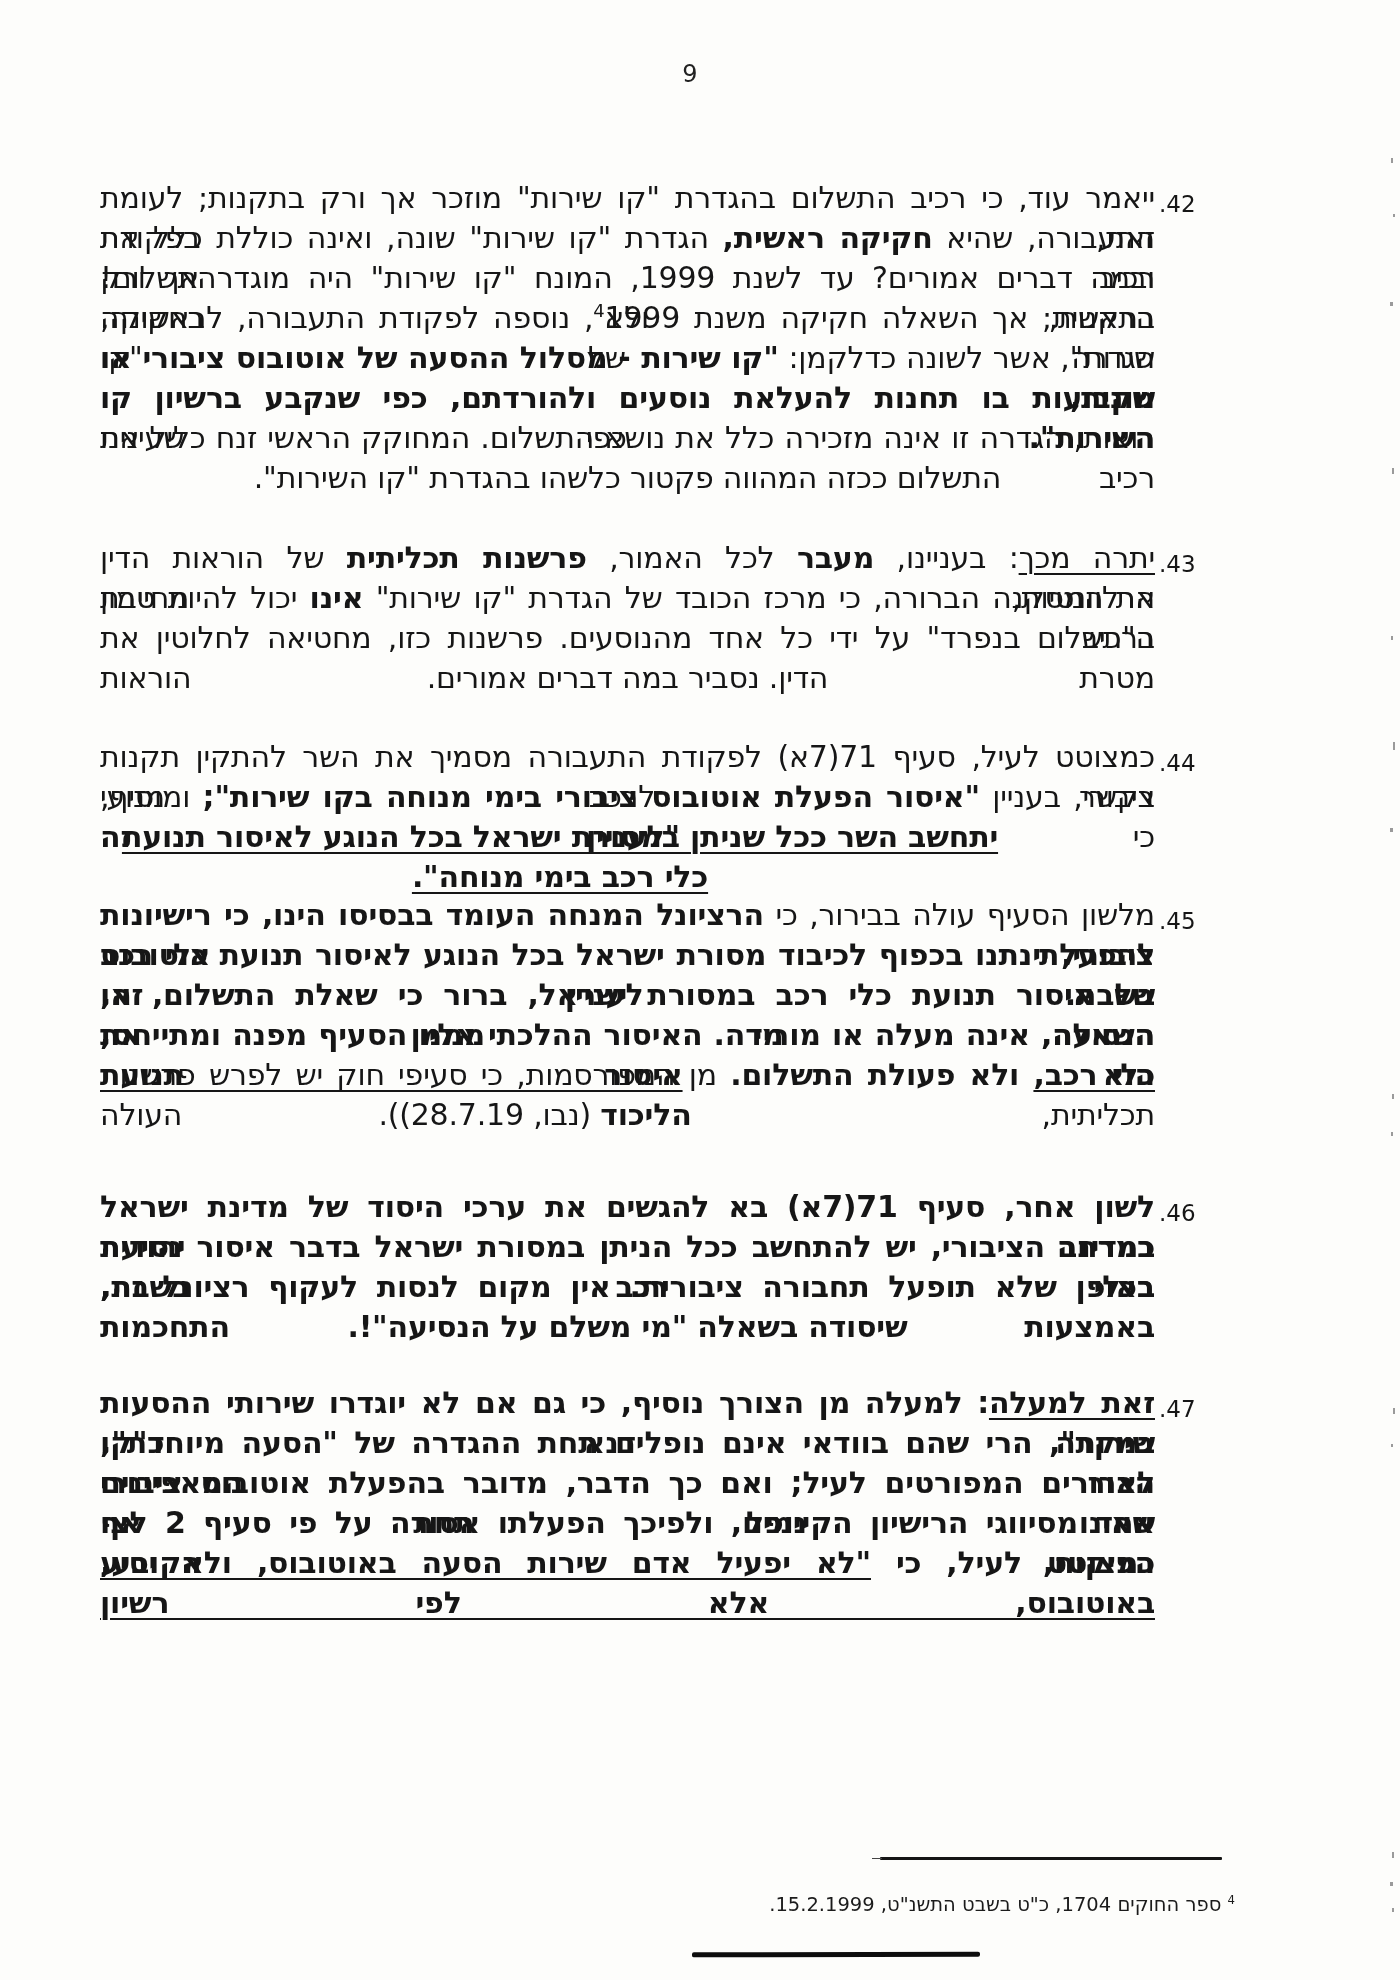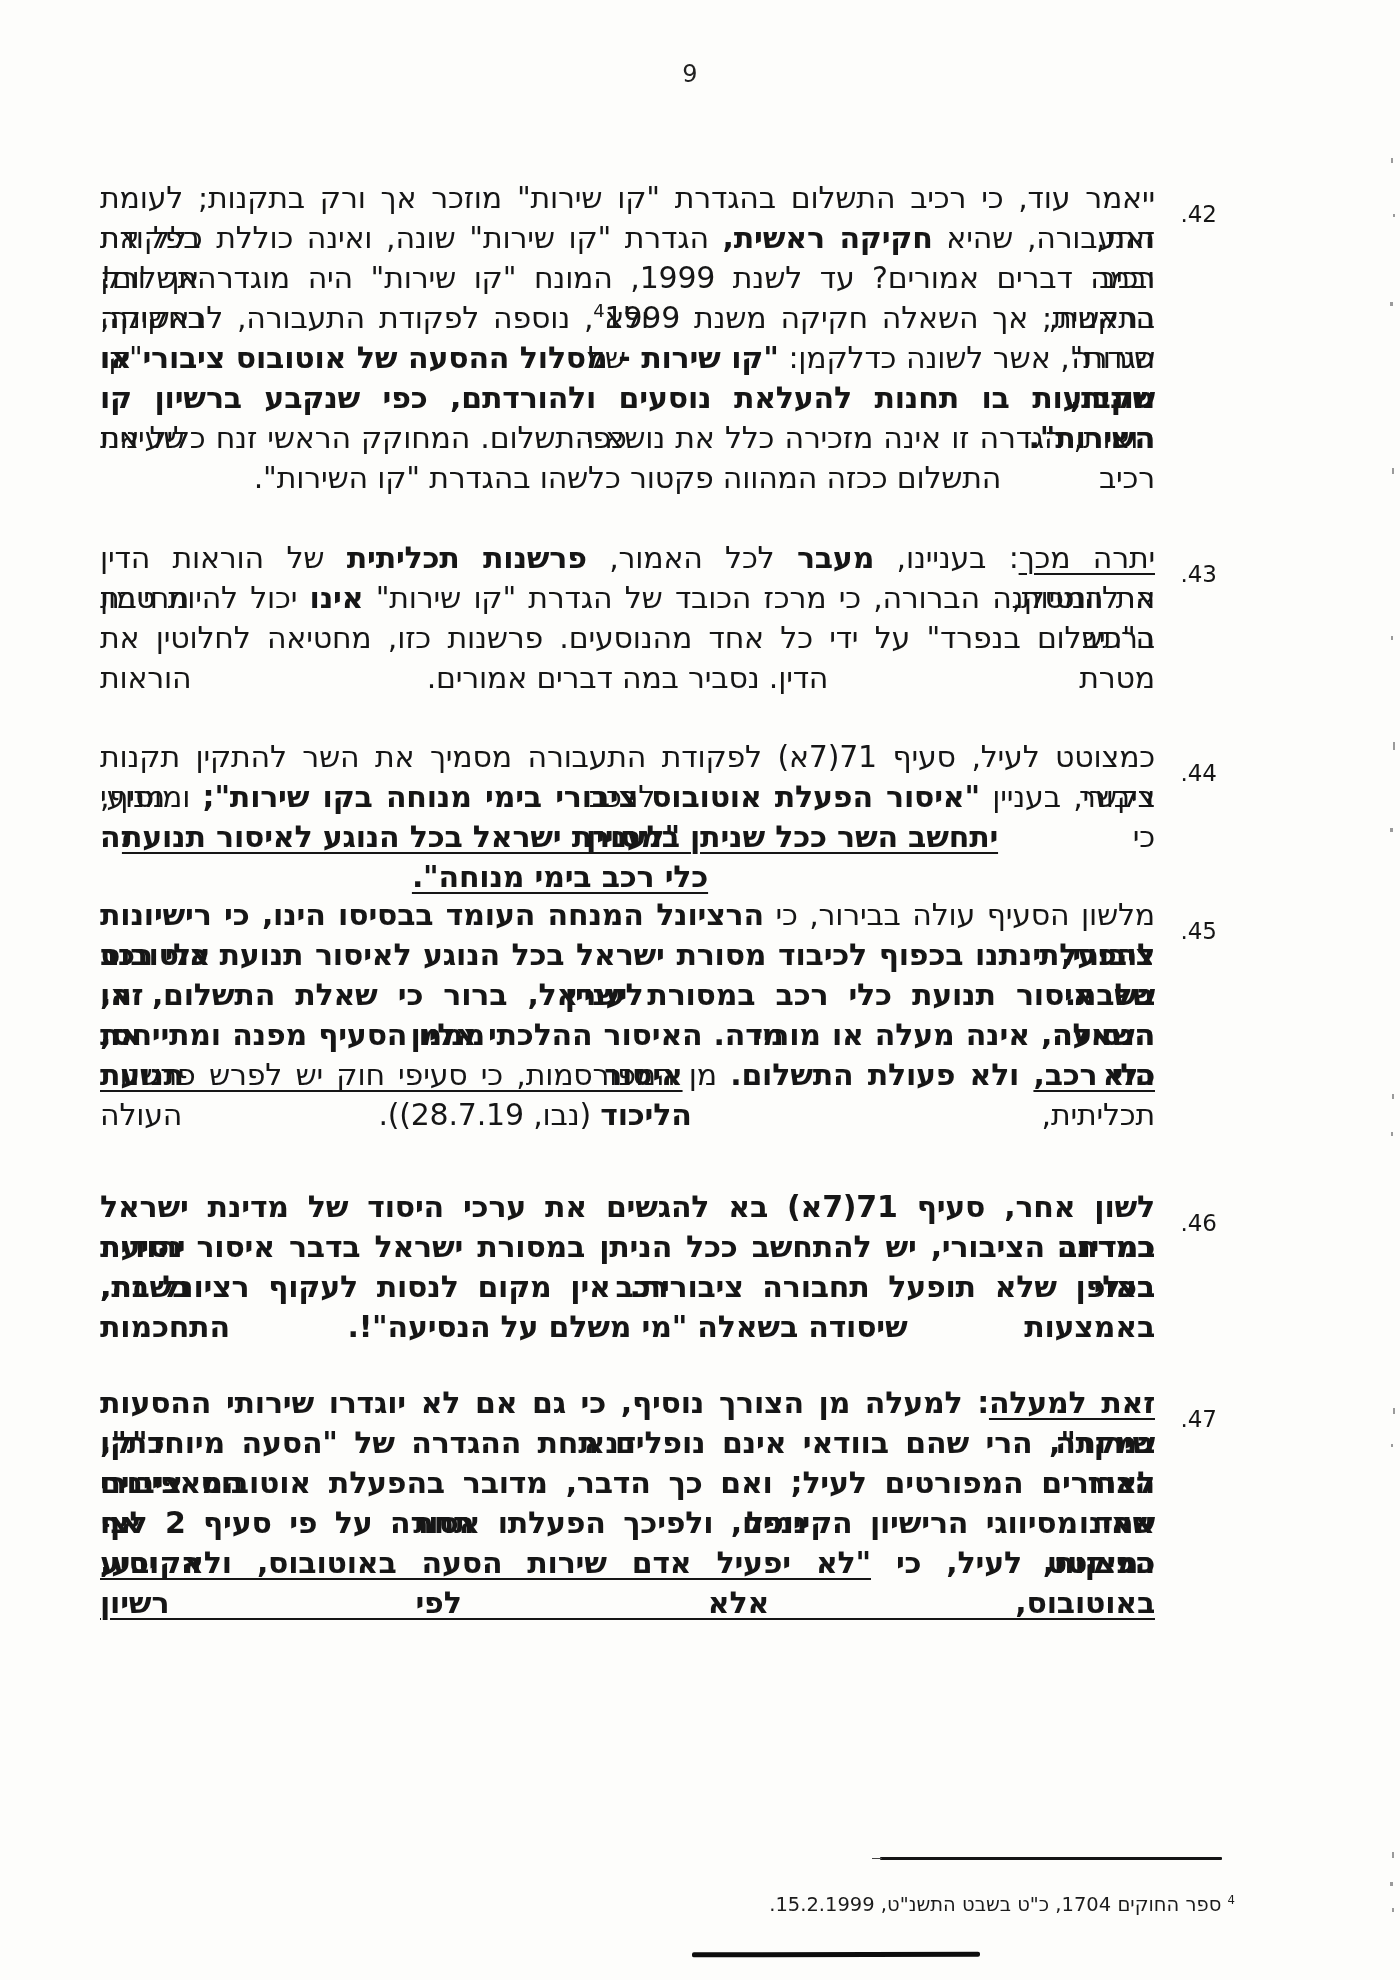--- a/index.html
+++ b/index.html
@@ -21,23 +21,23 @@
     top:178px;left:100px;right:245px;
     direction:rtl;
   }
   .para{position:relative;}
   .para.p1{margin-top:40px;}
   .para.p2{margin-top:39px;}
   .para.p3{margin-top:38px;}
   .para.p4{margin-top:52px;}
   .para.p5{margin-top:36px;}
   .pnum{
-    position:absolute;top:16px;right:-62px;width:58px;
+    position:absolute;top:6px;right:-62px;width:58px;
     height:40px;line-height:40px;
-    font-size:23px;text-align:right;
+    font-size:23px;text-align:left;
   }
   .line{
     height:40px;line-height:40px;
     font-size:30px;
     text-align:justify;text-align-last:justify;
     letter-spacing:-0.2px;
   }
   .line.last{
     text-align:center;text-align-last:auto;
   }

